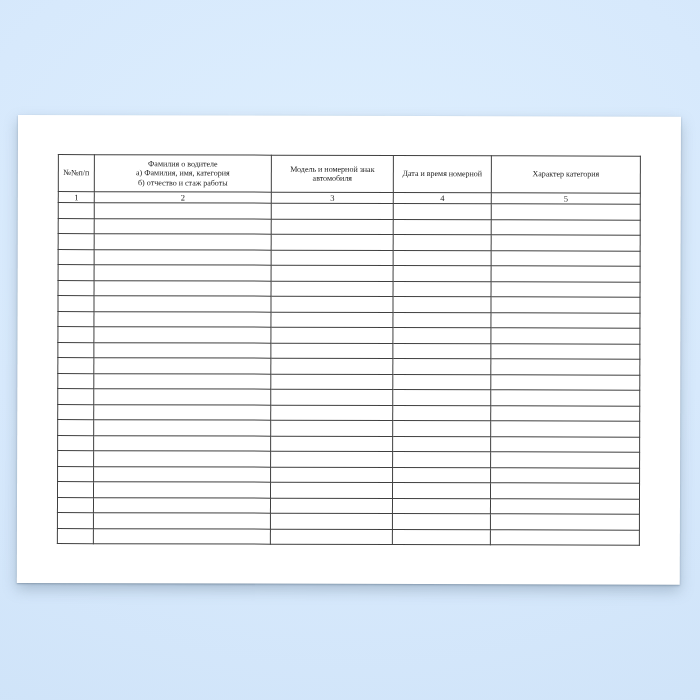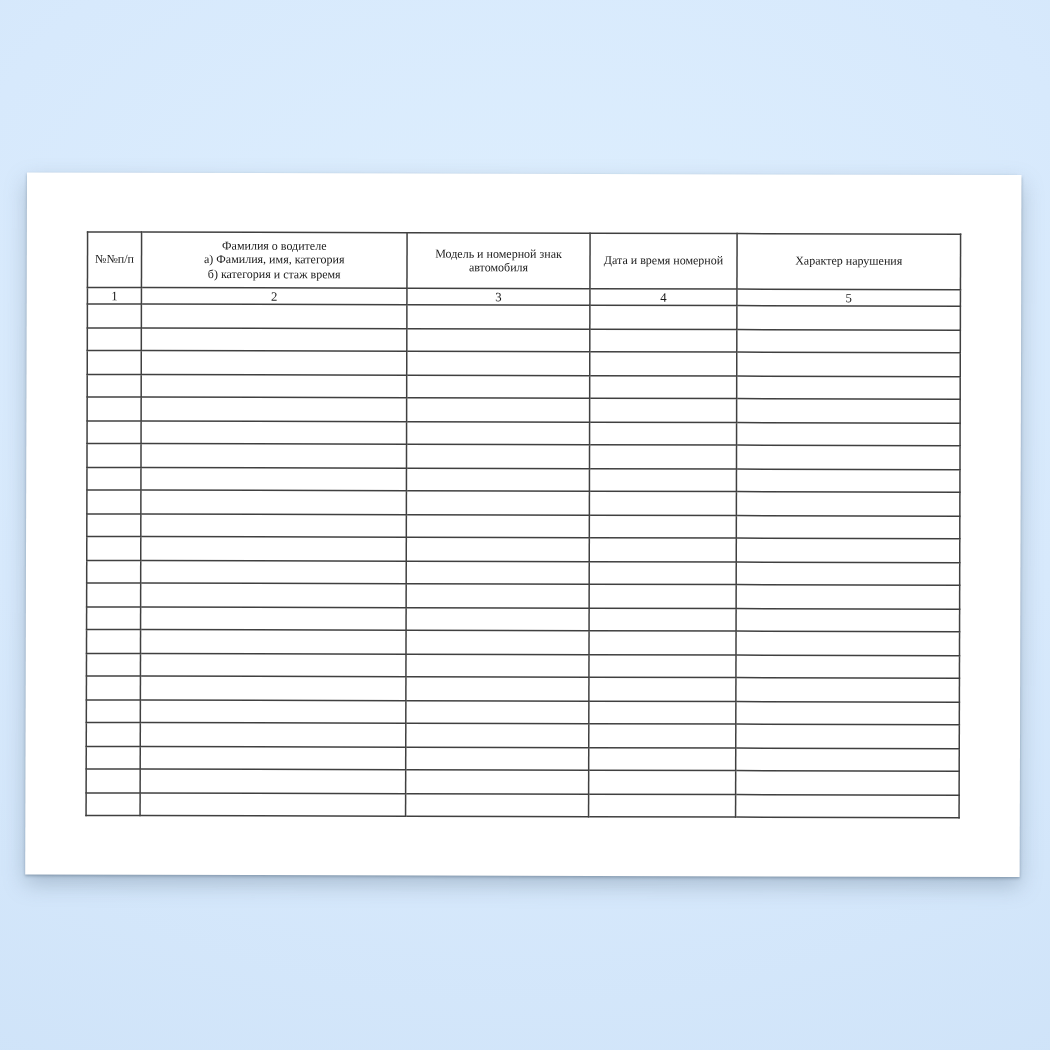--- a/index.html
+++ b/index.html
@@ -83,31 +83,31 @@
           <col class="c4">
       </colgroup>
       <thead>
         <tr>
             <th>
               <span class="hline">№№п/п</span>
             </th>
             <th>
               <span class="hline">Фамилия о водителе</span>
               <span class="hline">а) Фамилия, имя, категория</span>
-              <span class="hline">б) категория и стаж время</span>
+              <span class="hline">б) отчество и стаж работы</span>
             </th>
             <th>
               <span class="hline">Модель и номерной знак</span>
               <span class="hline">автомобиля</span>
             </th>
             <th>
               <span class="hline">Дата и время номерной</span>
             </th>
             <th>
-              <span class="hline">Характер нарушения</span>
+              <span class="hline">Характер категория</span>
             </th>
           </tr>
         <tr>
             <td class="num">1</td>
             <td class="num">2</td>
             <td class="num">3</td>
             <td class="num">4</td>
             <td class="num">5</td>
           </tr>
       </thead>

